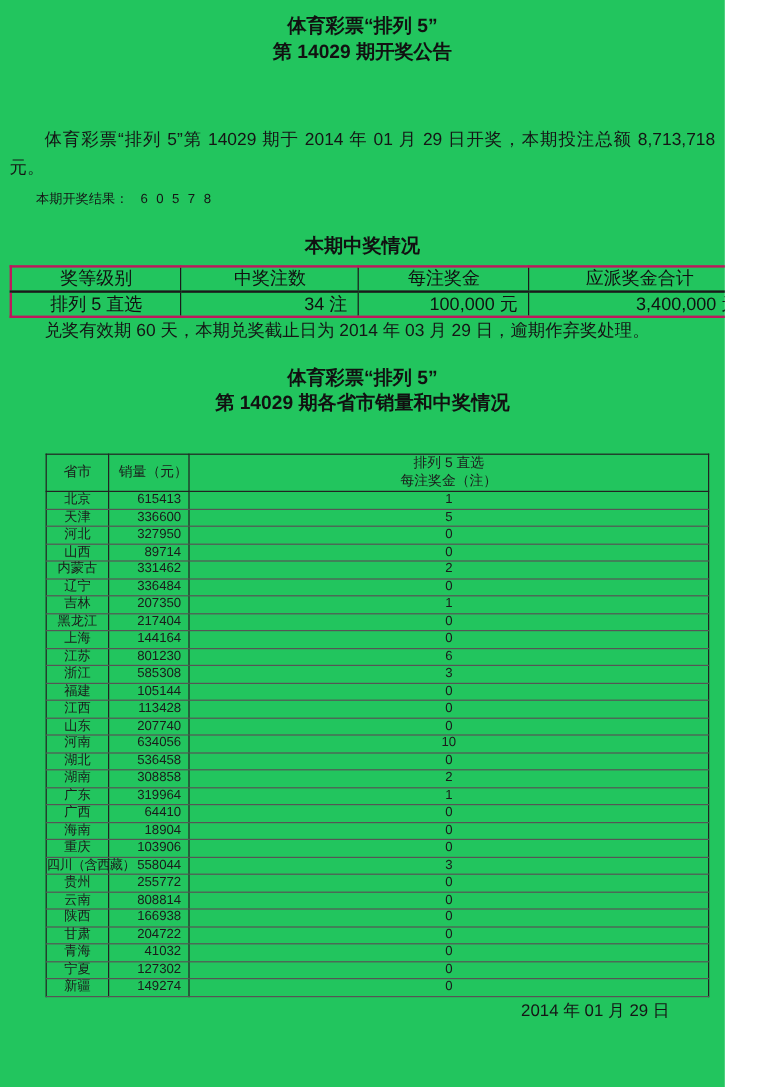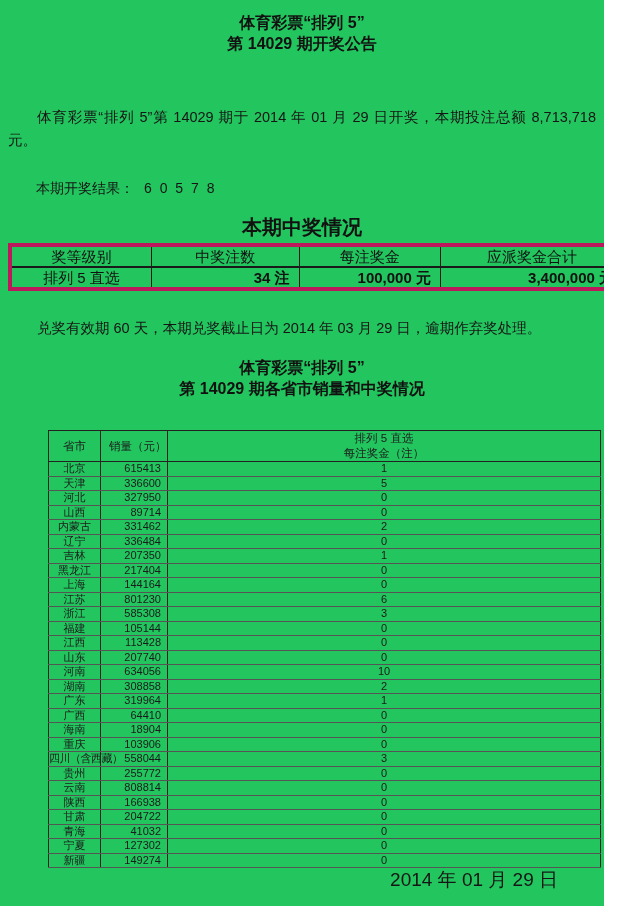--- a/index.html
+++ b/index.html
@@ -4,46 +4,46 @@
 <style>
   html,body{margin:0;padding:0;background:#ffffff;}
   .page{
     width:604px;height:906px;box-sizing:border-box;
     background:#22c55e;color:#111;
     padding:0 8px;position:relative;overflow:hidden;
     font-family:"Liberation Sans","DejaVu Sans",sans-serif;
   }
   
   .title-block{margin-top:12px;text-align:center;font-weight:bold;font-size:16px;line-height:21px;}
-  .section-title{margin-top:20px;text-align:center;font-weight:bold;font-size:20px;line-height:19px;}
+  .section-title{margin-top:20px;text-align:center;font-weight:bold;font-size:16px;line-height:19px;}
   .title-block2{margin-top:17px;text-align:center;font-weight:bold;font-size:16px;line-height:21px;}
   
   .body-text{
     margin:0;font-size:14.5px;line-height:23px;text-align:justify;color:#151515;
   }
   .intro{margin-top:52px;text-indent:2em;}
-  .redeem{margin-top:26px;text-indent:2em;}
-  .result-line{margin-top:26px;text-indent:2em;font-size:14px;line-height:20px;}
+  .redeem{text-indent:2em;}
+  .result-line{margin-top:4px;text-indent:2em;font-size:11px;line-height:20px;}
   .result-numbers{letter-spacing:2px;margin-left:10px;}
   
   table{border-collapse:collapse;}
   .prize-table{
     width:619px;margin-top:6px;table-layout:fixed;
-    border:4px solid #be185d;font-size:15px;
+    border:2px solid #be185d;font-size:15px;
   }
   .prize-table th,.prize-table td{
     border:1px solid #1a1a1a;height:19px;line-height:19px;
     padding:0;overflow:hidden;white-space:nowrap;color:#111;
   }
   .prize-table th{font-weight:normal;text-align:center;border-bottom:2px solid #1a1a1a;}
   .prize-table td.c{text-align:center;}
-  .prize-table td.r{text-align:right;padding-right:9px;font-weight:bold;}
+  .prize-table td.r{text-align:right;padding-right:9px;}
   
   .sales-table{
-    width:552px;margin-left:40px;margin-top:31px;table-layout:fixed;
+    width:552px;margin-left:30px;margin-top:31px;table-layout:fixed;
     border:1px solid #222;font-size:11px;color:#1b1b1b;
   }
   .sales-table th{
     font-weight:normal;border:1px solid #222;padding:0;
     font-size:11.5px;line-height:15px;
   }
   .sales-table th.h-prov{text-align:center;}
   .sales-table th.h-sales{text-align:left;padding-left:8px;}
   .sales-table th.h-count{text-align:center;}
   .sales-table td{
@@ -51,21 +51,21 @@
     border-top:1px solid #555;border-bottom:1px solid #555;
     height:13.5px;line-height:13.5px;padding:0;white-space:nowrap;
   }
   .sales-table td.prov{text-align:center;}
   .sales-table td.sales{text-align:right;padding-right:6px;}
   .sales-table td.count{text-align:center;}
   .sales-table tr.wide td.prov{letter-spacing:-0.5px;overflow:visible;text-align:center;}
   
   .footer-date{
     margin-top:2px;text-align:right;padding-right:38px;
-    font-size:19px;line-height:19px;color:#151515;
+    font-size:14px;line-height:19px;color:#151515;
   }
 </style>
 </head>
 <body>
 
 <div class="page">
 
   <div class="title-block">
     <div>体育彩票“排列 5”</div>
     <div>第 14029 期开奖公告</div>
@@ -211,20 +211,25 @@
           <td class="sales">207740</td>
           <td class="count">0</td>
         </tr>
 
         <tr>
           <td class="prov">河南</td>
           <td class="sales">634056</td>
           <td class="count">10</td>
         </tr>
 
+        <tr>
+          <td class="prov">湖北</td>
+          <td class="sales">536458</td>
+          <td class="count">0</td>
+        </tr>
 
         <tr>
           <td class="prov">湖南</td>
           <td class="sales">308858</td>
           <td class="count">2</td>
         </tr>
 
         <tr>
           <td class="prov">广东</td>
           <td class="sales">319964</td>

